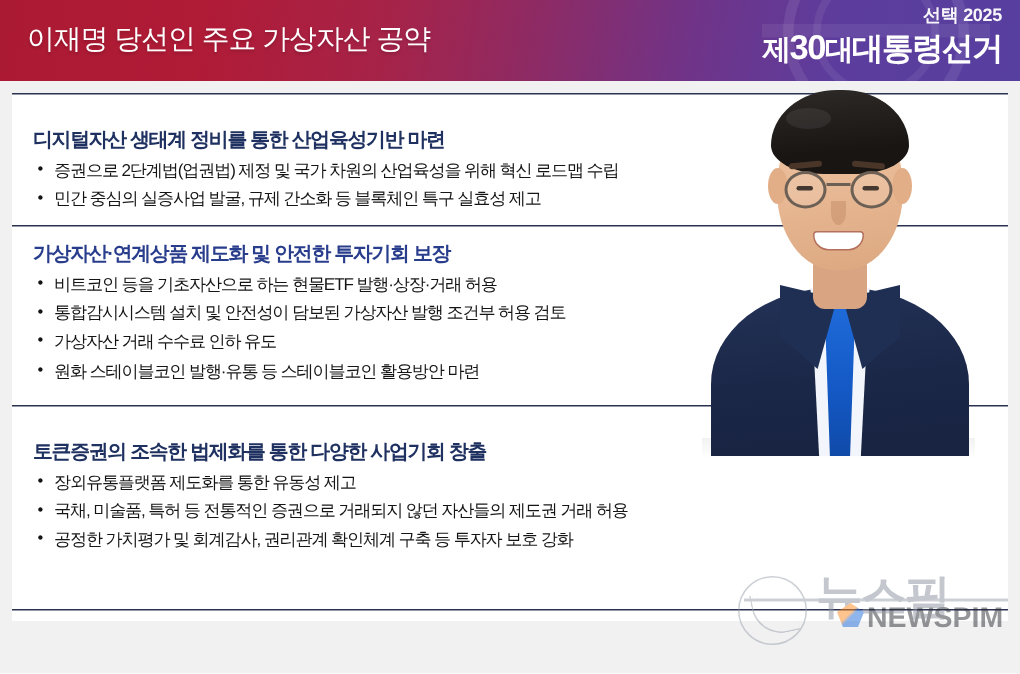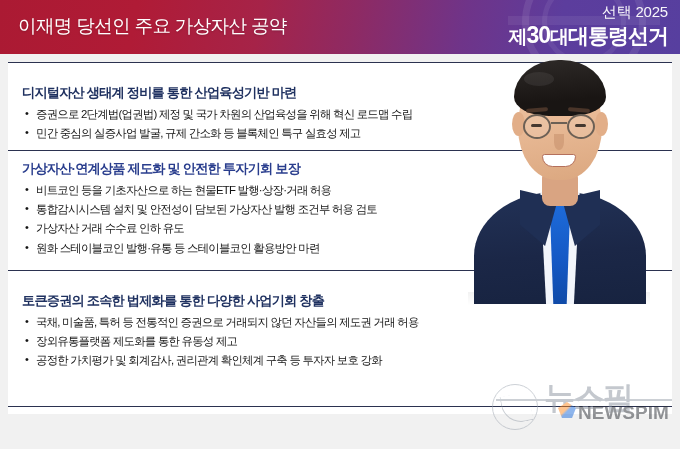--- a/index.html
+++ b/index.html
@@ -71,22 +71,22 @@
   }
 
   .brand-block {
     position: absolute;
     right: 12px; top: 4px;
     text-align: right;
     color: #ffffff;
     white-space: nowrap;
   }
   .brand-kicker {
-    font-size: 15px;
-    font-weight: normal;
+    font-size: 12px;
+    font-weight: bold;
     letter-spacing: -0.2px;
     opacity: 0.95;
     line-height: 1.1;
   }
   .brand-main {
     font-size: 19px;
     font-weight: bold;
     letter-spacing: -1px;
     line-height: 1.15;
     margin-top: 1px;
@@ -401,22 +401,22 @@
           <li>비트코인 등을 기초자산으로 하는 현물ETF 발행·상장·거래 허용</li>
           <li>통합감시시스템 설치 및 안전성이 담보된 가상자산 발행 조건부 허용 검토</li>
           <li>가상자산 거래 수수료 인하 유도</li>
           <li>원화 스테이블코인 발행·유통 등 스테이블코인 활용방안 마련</li>
         </ul>
       </div>
 
       <div class="section s3">
         <div class="sec-heading navy">토큰증권의 조속한 법제화를 통한 다양한 사업기회 창출</div>
         <ul class="bullets">
+          <li>장외유통플랫폼 제도화를 통한 유동성 제고</li>
           <li>국채, 미술품, 특허 등 전통적인 증권으로 거래되지 않던 자산들의 제도권 거래 허용</li>
-          <li>장외유통플랫폼 제도화를 통한 유동성 제고</li>
           <li>공정한 가치평가 및 회계감사, 권리관계 확인체계 구축 등 투자자 보호 강화</li>
         </ul>
       </div>
 
     </div>
 
     <div class="footer-rule"></div>
   </div>
 
   <div class="portrait">

